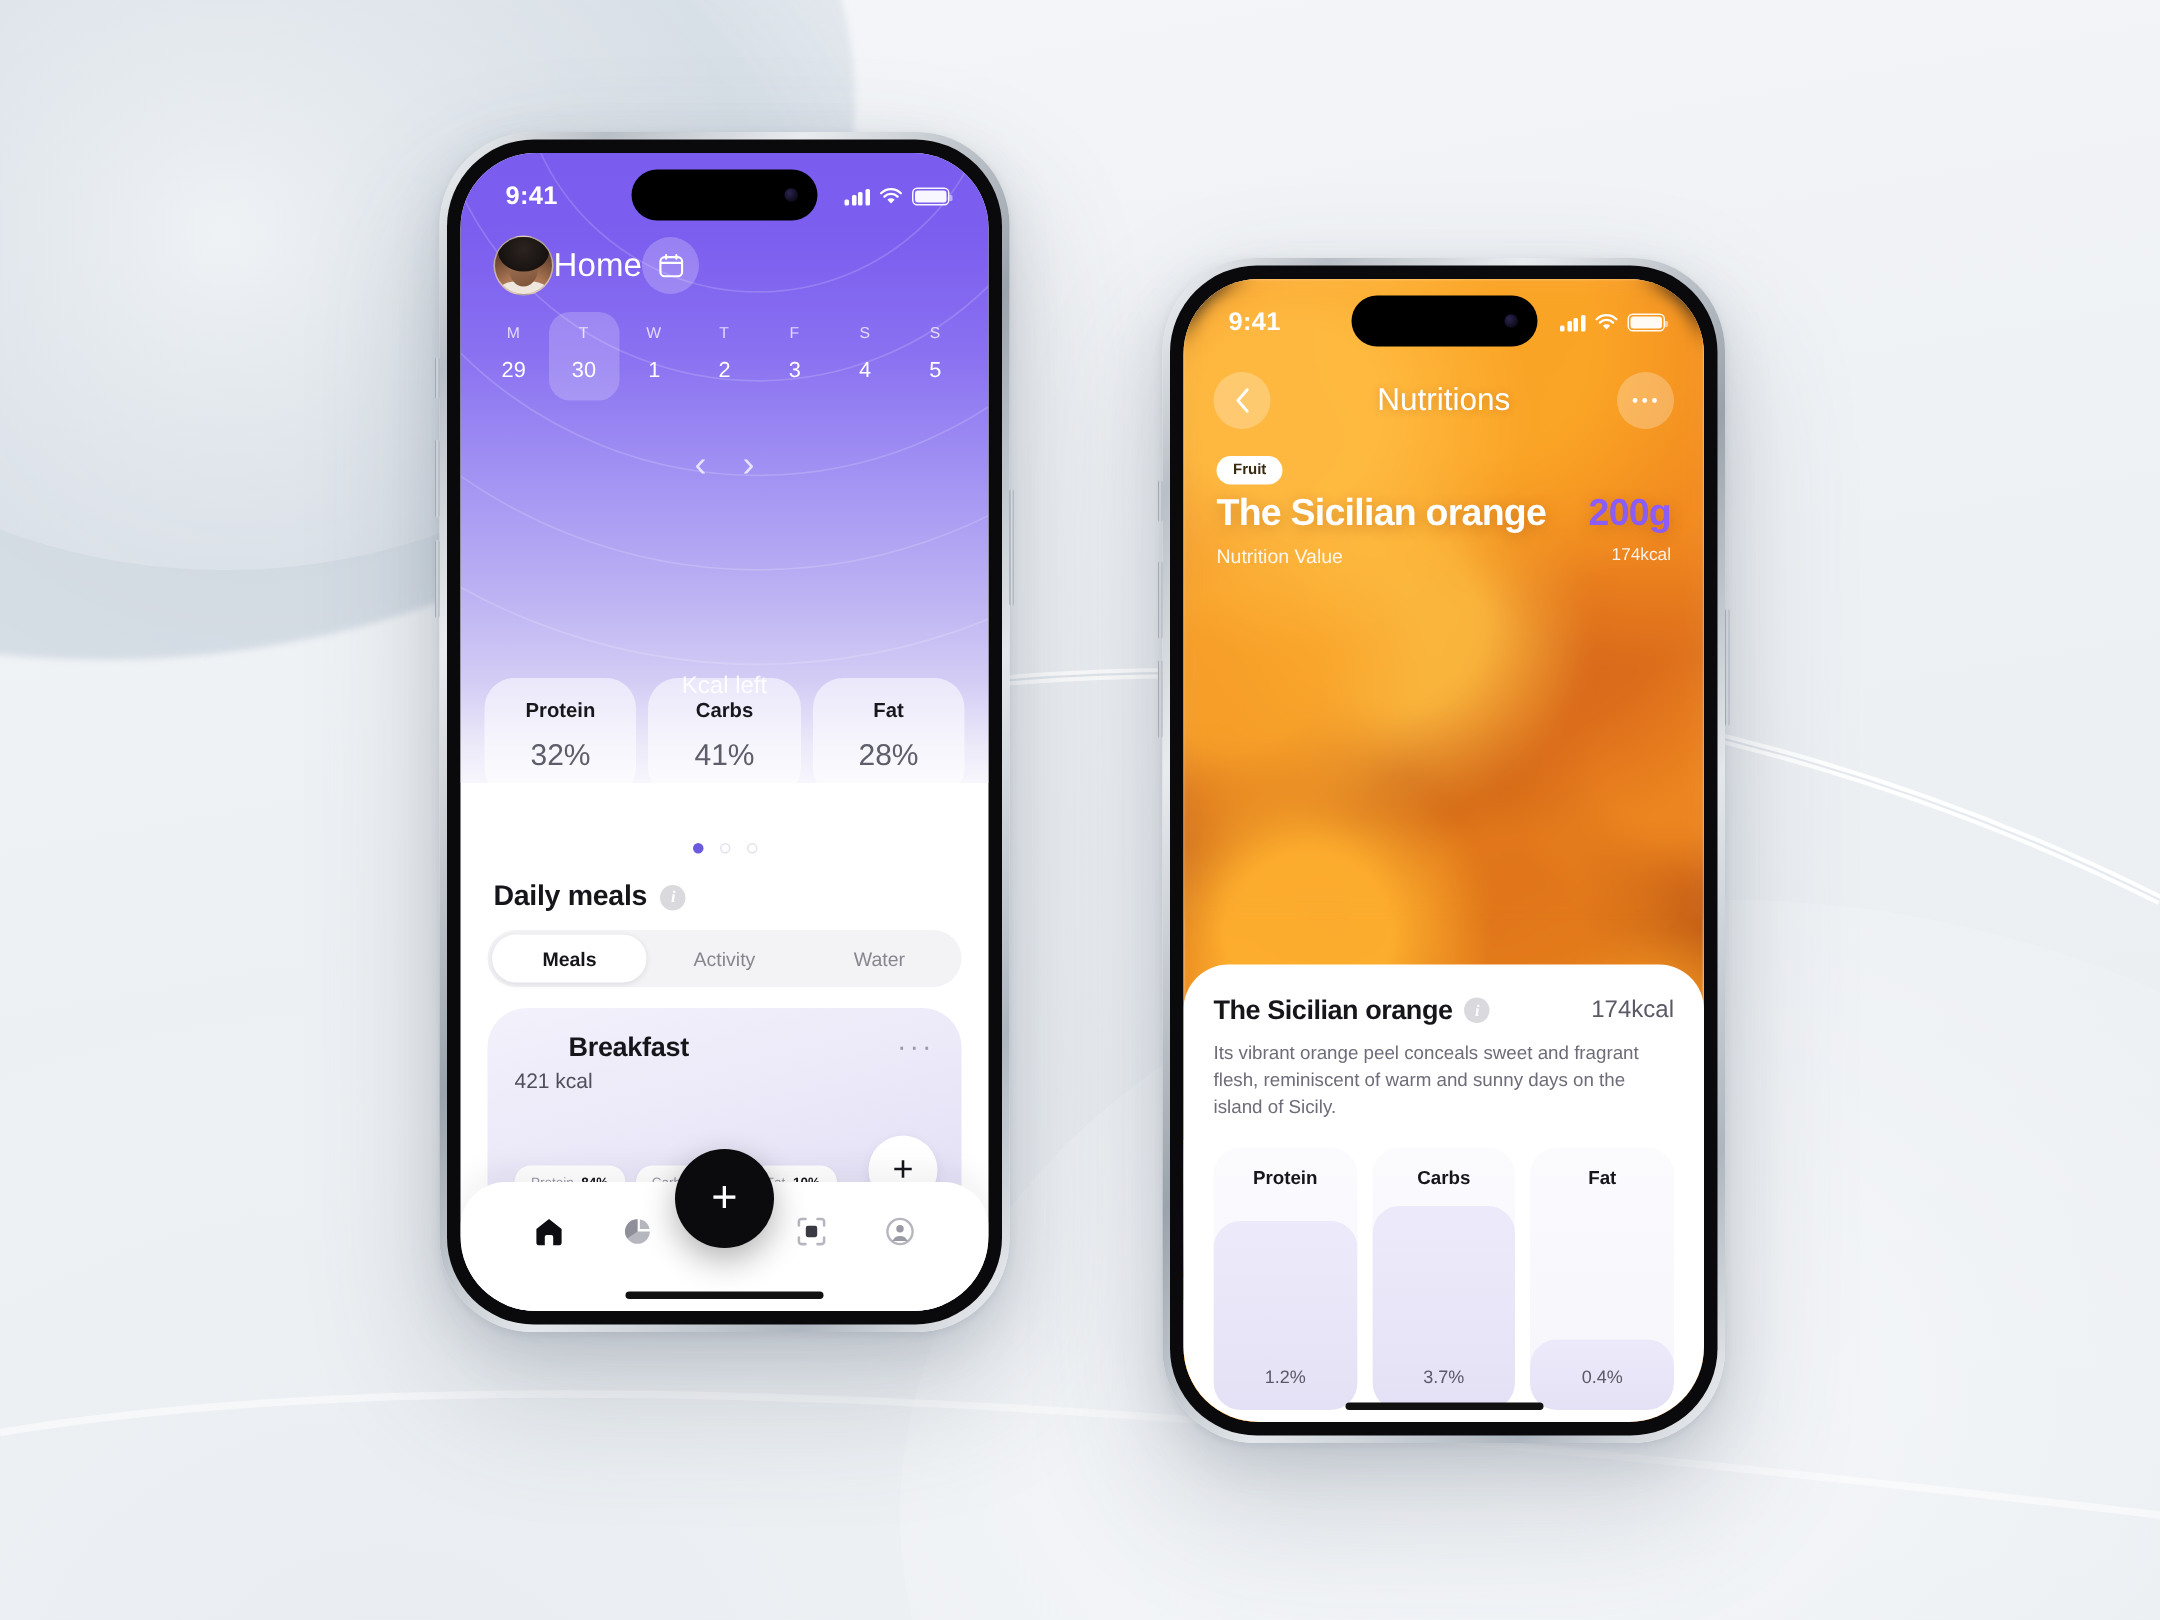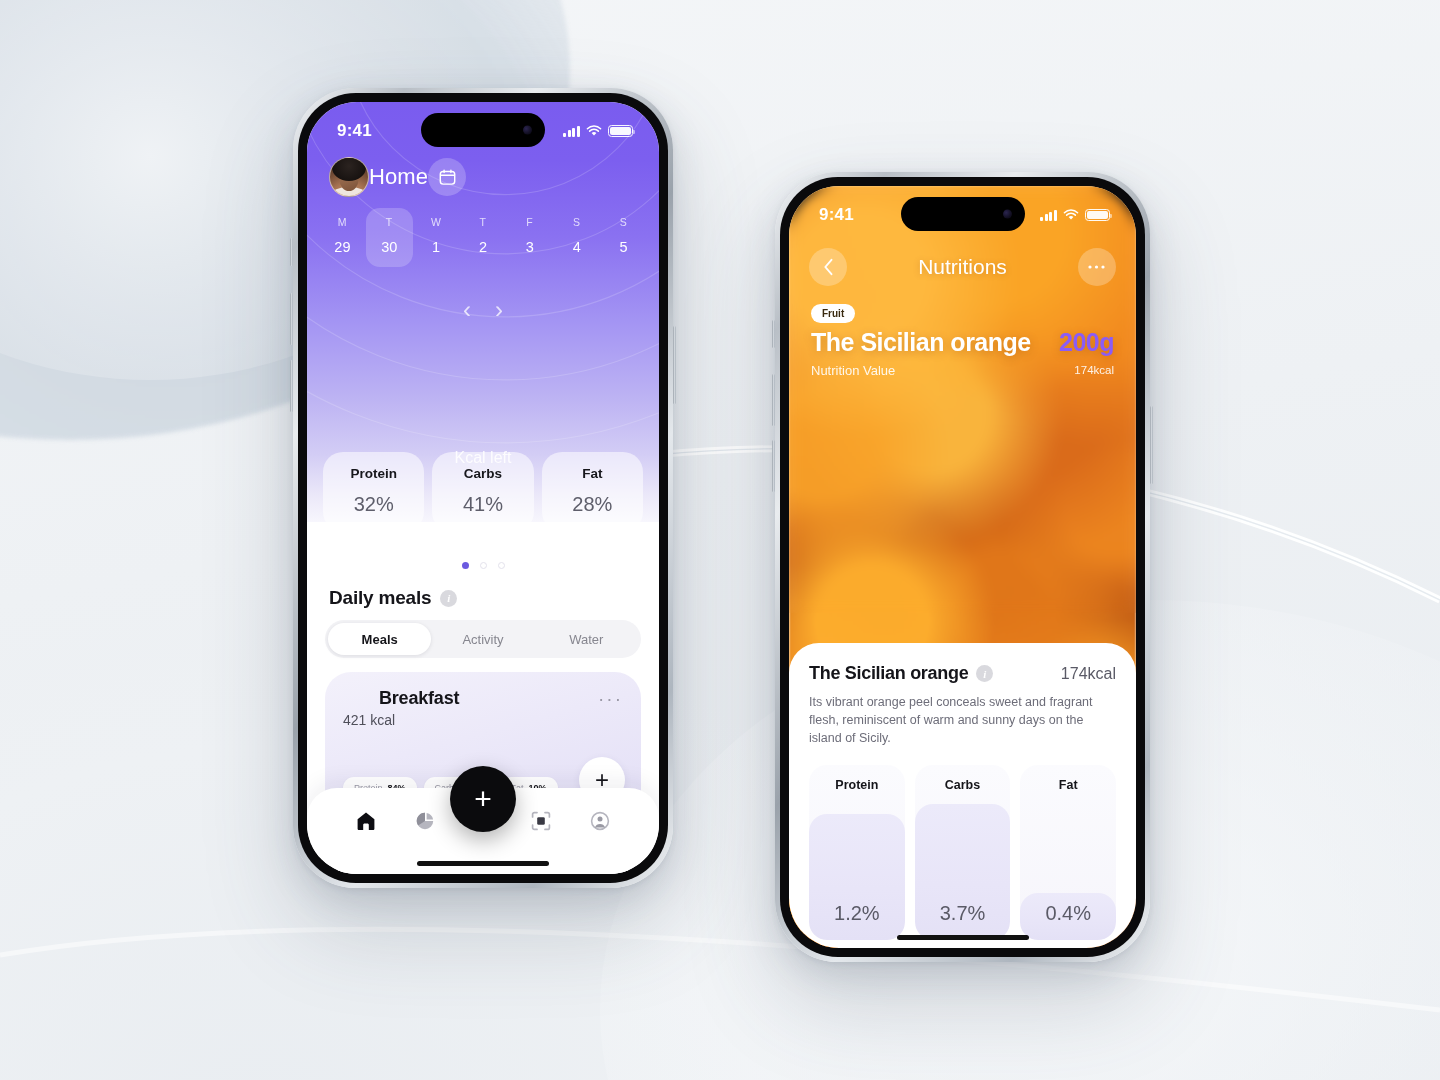--- a/index.html
+++ b/index.html
@@ -357,21 +357,21 @@
     position:absolute; left:0; right:0; bottom:0;
     border-radius:18px;
     background: linear-gradient(180deg,#eceafa 0%,#e8e5f8 60%,#e4e1f6 100%);
   }
   .barlabel {
     position:absolute; top:13px; left:0; right:0; text-align:center;
     font-size:12.5px; font-weight:700; color:#15151a; z-index:3;
   }
   .barvalue {
     position:absolute; bottom:15px; left:0; right:0; text-align:center;
-    font-size:20px; color:#5a5a66; z-index:3;
+    font-size:12px; color:#5a5a66; z-index:3;
   }
 </style>
 </head>
 <body>
 
 <div id="scene">
   <div class="bg-blob blob-a"></div>
   <div class="bg-blob blob-b"></div>
   <div class="bg-blob blob-c"></div>
   <svg class="bg-swoosh" viewBox="0 0 1440 1080" preserveAspectRatio="none">

